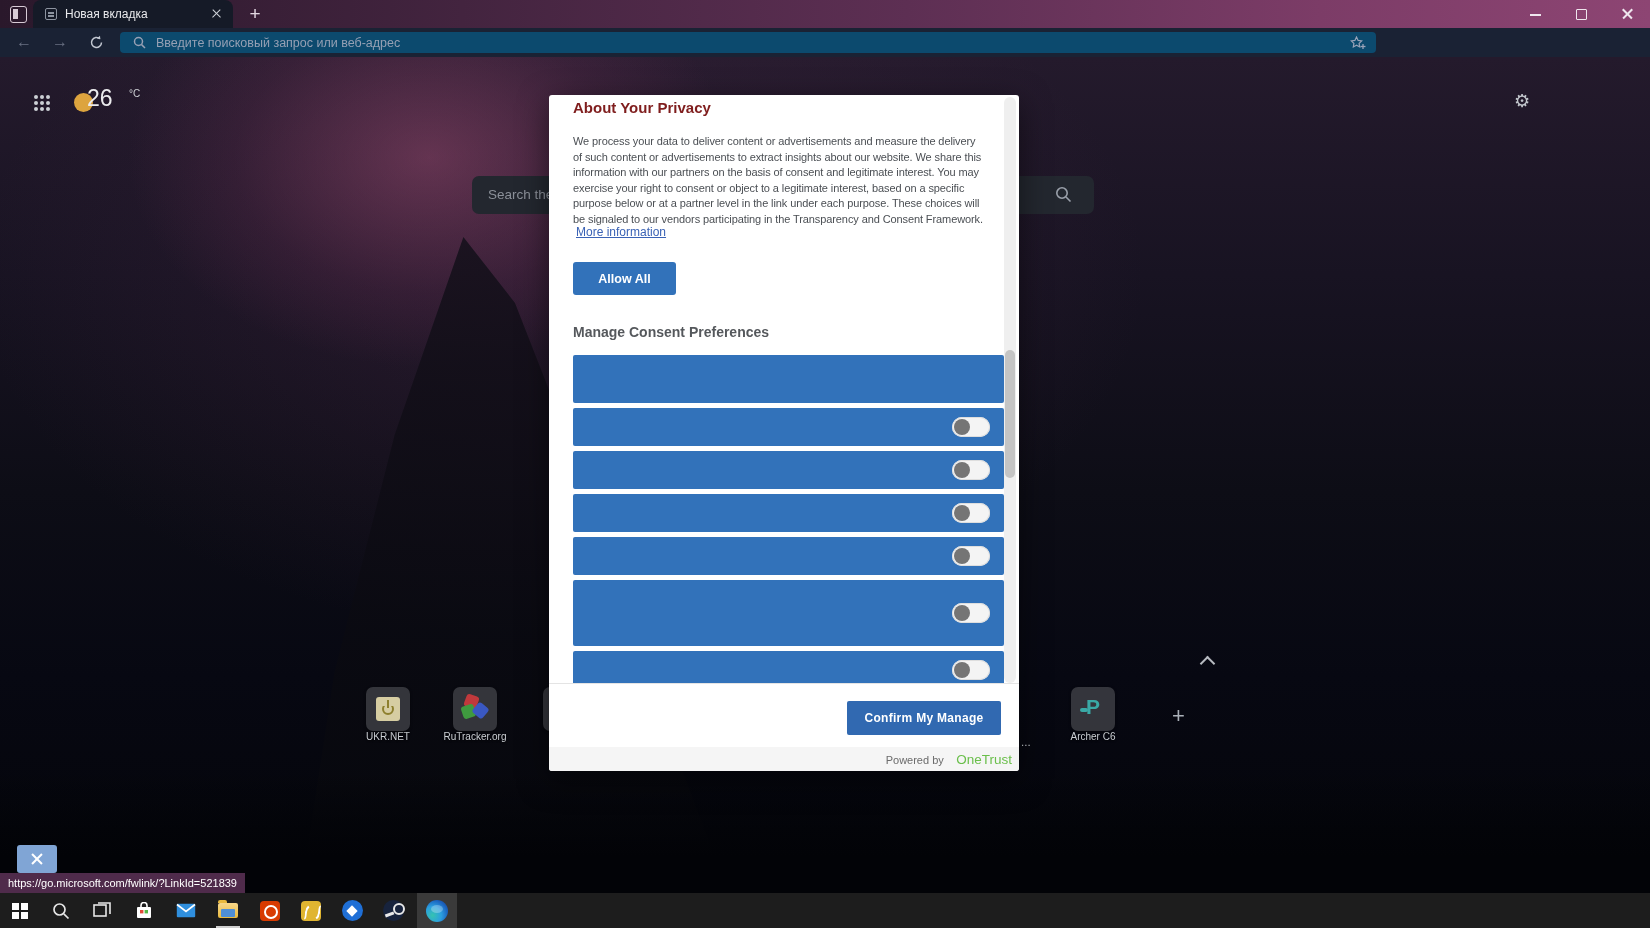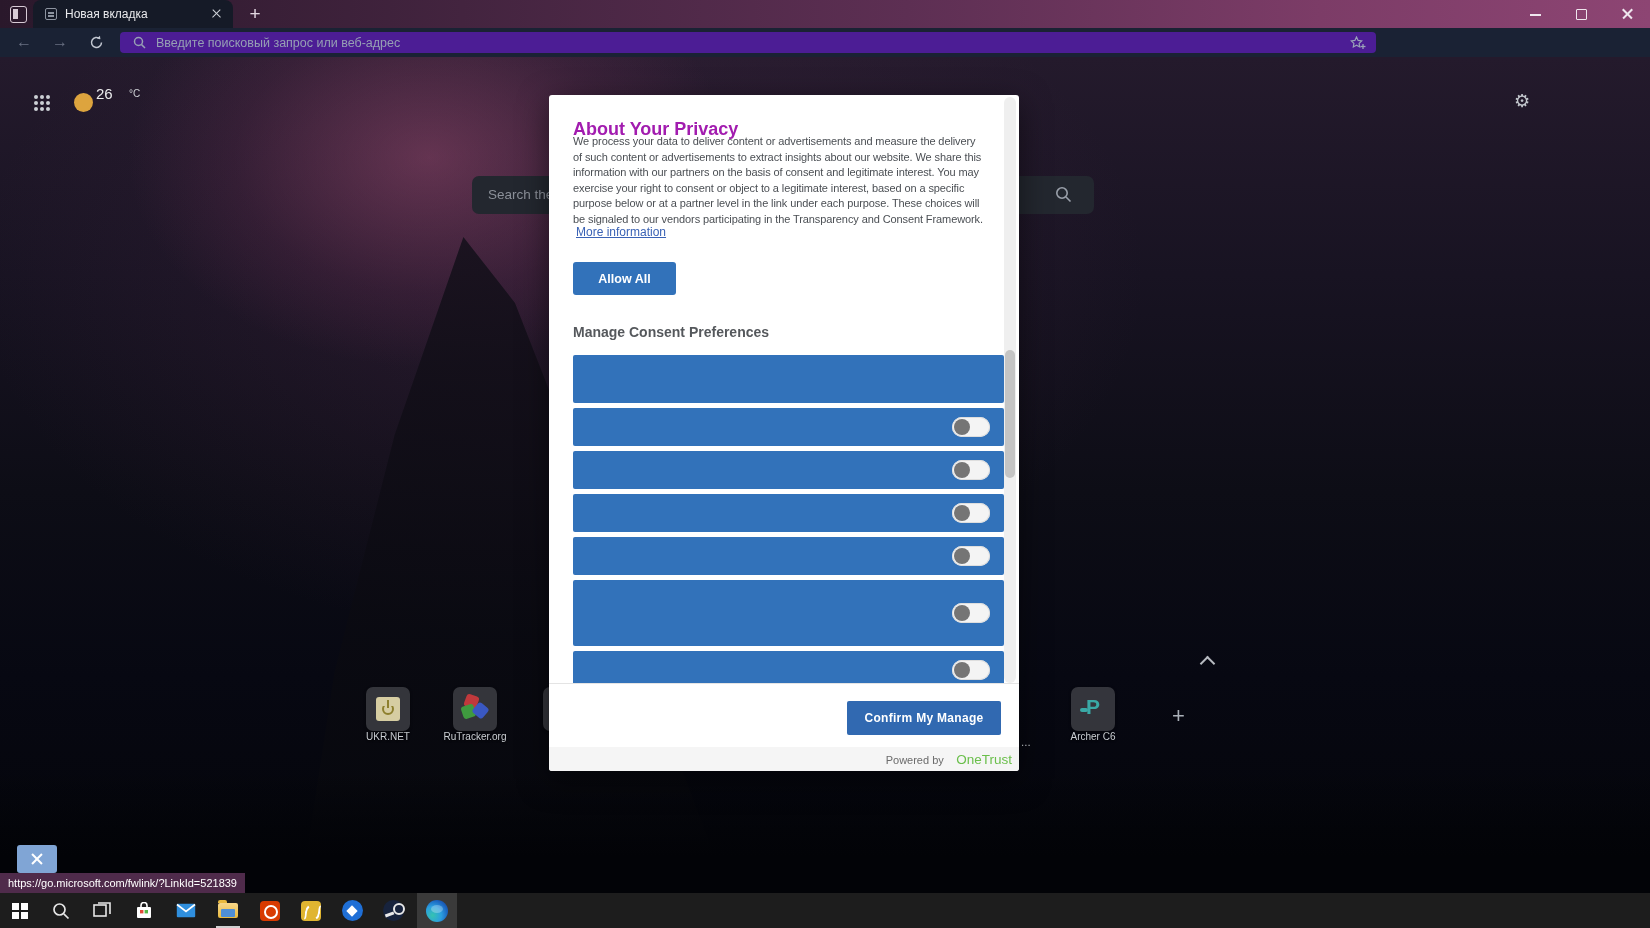--- a/index.html
+++ b/index.html
@@ -22,21 +22,21 @@
   .winbtn{position:absolute;top:0;width:46px;height:28px}
   .wb-min{left:1512px}.wb-min::after{content:"";position:absolute;left:18px;top:14px;width:11px;height:1.5px;background:#efe6ee}
   .wb-restore{left:1558px}.wb-restore::after{content:"";position:absolute;left:18px;top:9px;width:9px;height:9px;border:1.4px solid #efe6ee;border-radius:1px}
   .wb-close{left:1604px}.wb-close::before,.wb-close::after{content:"";position:absolute;left:17px;top:13px;width:13px;height:1.5px;background:#efe6ee}
   .wb-close::before{transform:rotate(45deg)}.wb-close::after{transform:rotate(-45deg)}
 
   .toolbar{position:absolute;left:0;top:28px;width:1650px;height:29px;background:#1a2234}
   .navbtn{position:absolute;top:3px;width:24px;height:23px;color:#697082;font-size:16px;text-align:center;line-height:22px}
   .nb-back{left:12px}.nb-fwd{left:48px}
   .nb-refresh{left:84px;color:#c3c8d2}
-  .addressbar{position:absolute;left:120px;top:4px;width:1256px;height:21px;background:#4c1d95;border-radius:4px;display:flex;align-items:center}
+  .addressbar{position:absolute;left:120px;top:4px;width:1256px;height:21px;background:#0c4a6e;border-radius:4px;display:flex;align-items:center}
   .ab-search{margin-left:13px}
   .ab-text{margin-left:10px;font-size:12.5px;color:#96a0b4;flex:1}
   .ab-staradd{margin-right:10px}
   .tb-ic{position:absolute;top:32px;width:22px;height:22px}
   .avatar{position:absolute;left:1572px;top:30px;width:25px;height:25px;border-radius:50%;
     background:radial-gradient(circle at 38% 32%,#f6c97a 0%,#e09b3e 45%,#b4651d 75%,#7c3f10 100%)}
   .dots{position:absolute;left:1608px;top:31px;width:28px;height:24px;color:#ced3dc;font-size:14px;letter-spacing:1px;text-align:center;line-height:22px;font-weight:bold}
 
   
   .ntp{position:absolute;left:0;top:57px;width:1650px;height:836px;overflow:hidden;
@@ -45,21 +45,21 @@
       radial-gradient(900px 560px at 34% 26%,rgba(92,48,84,.28),transparent 65%),
       linear-gradient(180deg,#241a2c 0%,#181322 26%,#0d0d16 52%,#070812 74%,#04050a 100%)}
   .mountain{position:absolute;left:300px;top:180px;width:430px;height:660px;opacity:.9;
     background:linear-gradient(180deg,#16111c,#0a0a11 60%,#06070c);
     clip-path:polygon(38% 0,50% 10%,62% 30%,78% 62%,100% 100%,0 100%,8% 66%,22% 30%)}
   .forest{position:absolute;left:0;bottom:0;width:100%;height:120px;background:linear-gradient(180deg,transparent,#020307 70%)}
 
   .grid-icon{position:absolute;left:34px;top:38px;width:4px;height:4px;border-radius:50%;background:#ccd0d5;
     box-shadow:6px 0 #ccd0d5,12px 0 #ccd0d5,0 6px #ccd0d5,6px 6px #ccd0d5,12px 6px #ccd0d5,0 12px #ccd0d5,6px 12px #ccd0d5,12px 12px #ccd0d5}
   .sun-ntp{position:absolute;left:74px;top:36px;width:19px;height:19px;border-radius:50%;background:#dda43e}
-  .temp{position:absolute;left:96px;top:28px;font-size:15px;color:#ececee;font-weight:400}
+  .temp{position:absolute;left:87px;top:28px;font-size:23px;color:#ececee;font-weight:400}
   .temp-unit{position:absolute;left:129px;top:31px;font-size:10px;color:#cfd2d6}
   .gear{position:absolute;left:1514px;top:33px;font-size:18px;color:#c2c6cc}
 
   .searchbox{position:absolute;left:472px;top:119px;width:622px;height:38px;background:#23272f;border-radius:7px}
   .sb-text{position:absolute;left:16px;top:11px;font-size:13.5px;color:#8b9099}
   .sb-mag{position:absolute;right:22px;top:10px}
 
   .tile{position:absolute;width:88px;text-align:center}
   .tile-box{width:44px;height:44px;margin:0 auto;border-radius:7px;background:rgba(62,64,70,.82);
     box-shadow:0 1px 3px rgba(0,0,0,.45);position:relative}
@@ -73,21 +73,21 @@
   .rut-b{left:21px;top:17px;background:#3a58c2;transform:rotate(40deg)}
   .archer-glyph{position:absolute;left:0;top:8px;width:44px;text-align:center;font-size:21px;font-weight:bold;color:#3aa9a6}
   .archer-dash{position:absolute;left:9px;top:21px;width:8px;height:4px;background:#3aa9a6;border-radius:2px}
   .frag{position:absolute;font-size:11.5px;color:#ccd0d5}
   .add-tile{position:absolute;font-size:22px;color:#aab0b8;font-weight:300}
   .chevron-up{position:absolute;width:11px;height:11px;border-left:2px solid #b6bac0;border-top:2px solid #b6bac0;transform:rotate(45deg)}
 
   
   .dialog{position:absolute;left:549px;top:95px;width:470px;height:676px;background:#fff;border-radius:3px;
     box-shadow:0 8px 30px rgba(0,0,0,.5)}
-  .dlg-title{position:absolute;left:24px;top:24px;font-size:18px;font-weight:bold;color:#a21caf}
+  .dlg-title{position:absolute;left:24px;top:4px;font-size:15px;font-weight:bold;color:#7f1d1d}
   .dlg-body{position:absolute;left:24px;top:39px;width:414px;font-size:11px;letter-spacing:-.1px;line-height:15.6px;color:#4b4f54}
   .dlg-link{position:absolute;left:27px;top:130px;font-size:12px;color:#3a62b5;text-decoration:underline}
   .btn-allow{position:absolute;left:24px;top:167px;width:103px;height:33px;background:#3272ba;border:none;border-radius:3px;
     color:#fff;font-size:12.5px;font-weight:bold;font-family:inherit}
   .dlg-manage{position:absolute;left:24px;top:229px;font-size:14px;font-weight:bold;color:#55585c}
   .crows{position:absolute;left:24px;top:260px;width:431px;height:328px;overflow:hidden}
   .crow{height:38px;background:#3272ba;border-radius:2px;margin-bottom:5px;position:relative}
   .crow.lg{height:48px}.crow.xl{height:66px}
   .toggle{position:absolute;right:14px;top:50%;transform:translateY(-50%);width:38px;height:20px;border-radius:10px;
     background:#f4f4f4;box-shadow:inset 0 0 0 1px #dedede}

